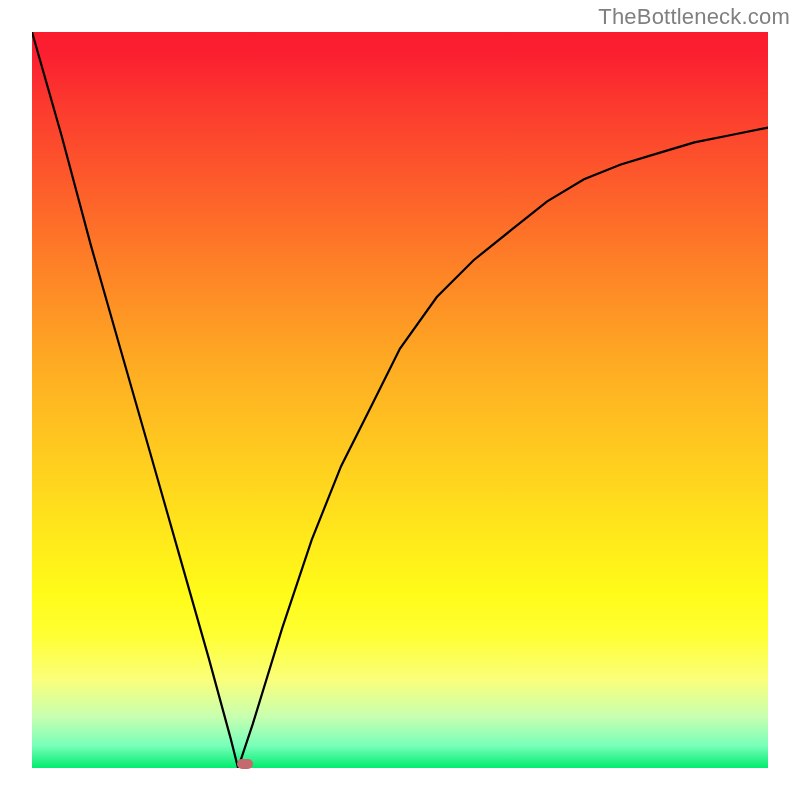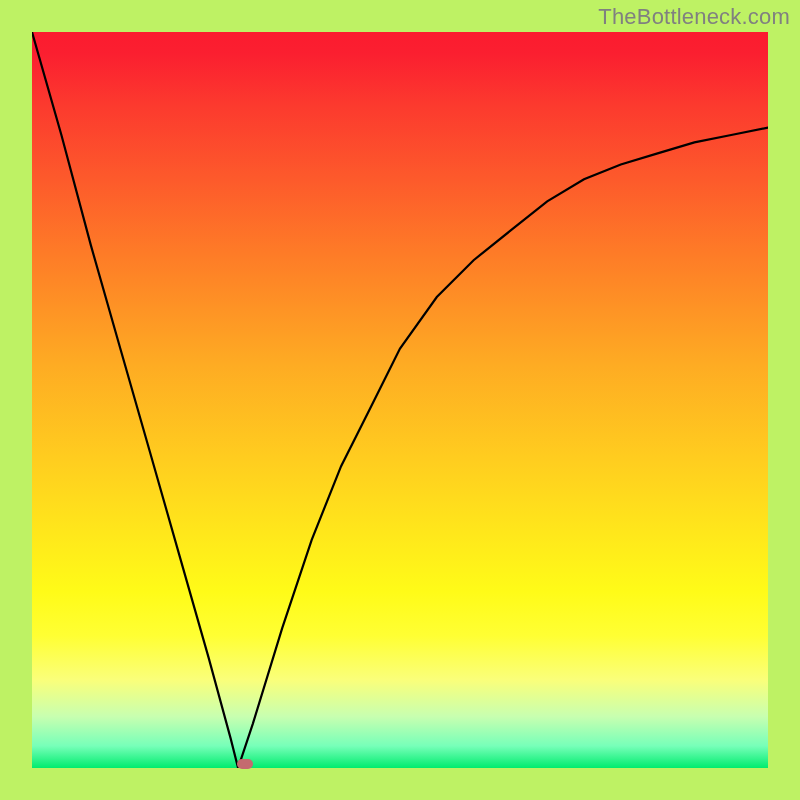--- a/index.html
+++ b/index.html
@@ -8,21 +8,21 @@
     width: 800px;
     height: 800px;
     background: #000000;
     font-family: Arial, Helvetica, sans-serif;
     overflow: hidden;
   }
   .frame {
     position: relative;
     width: 800px;
     height: 800px;
-    background: #bef264;
+    background: #ffffff;
     text-align: center;
   }
   .watermark {
     position: absolute;
     top: 4px;
     right: 10px;
     color: #808080;
     font-size: 22px;
     font-weight: 400;
     letter-spacing: 0.2px;

